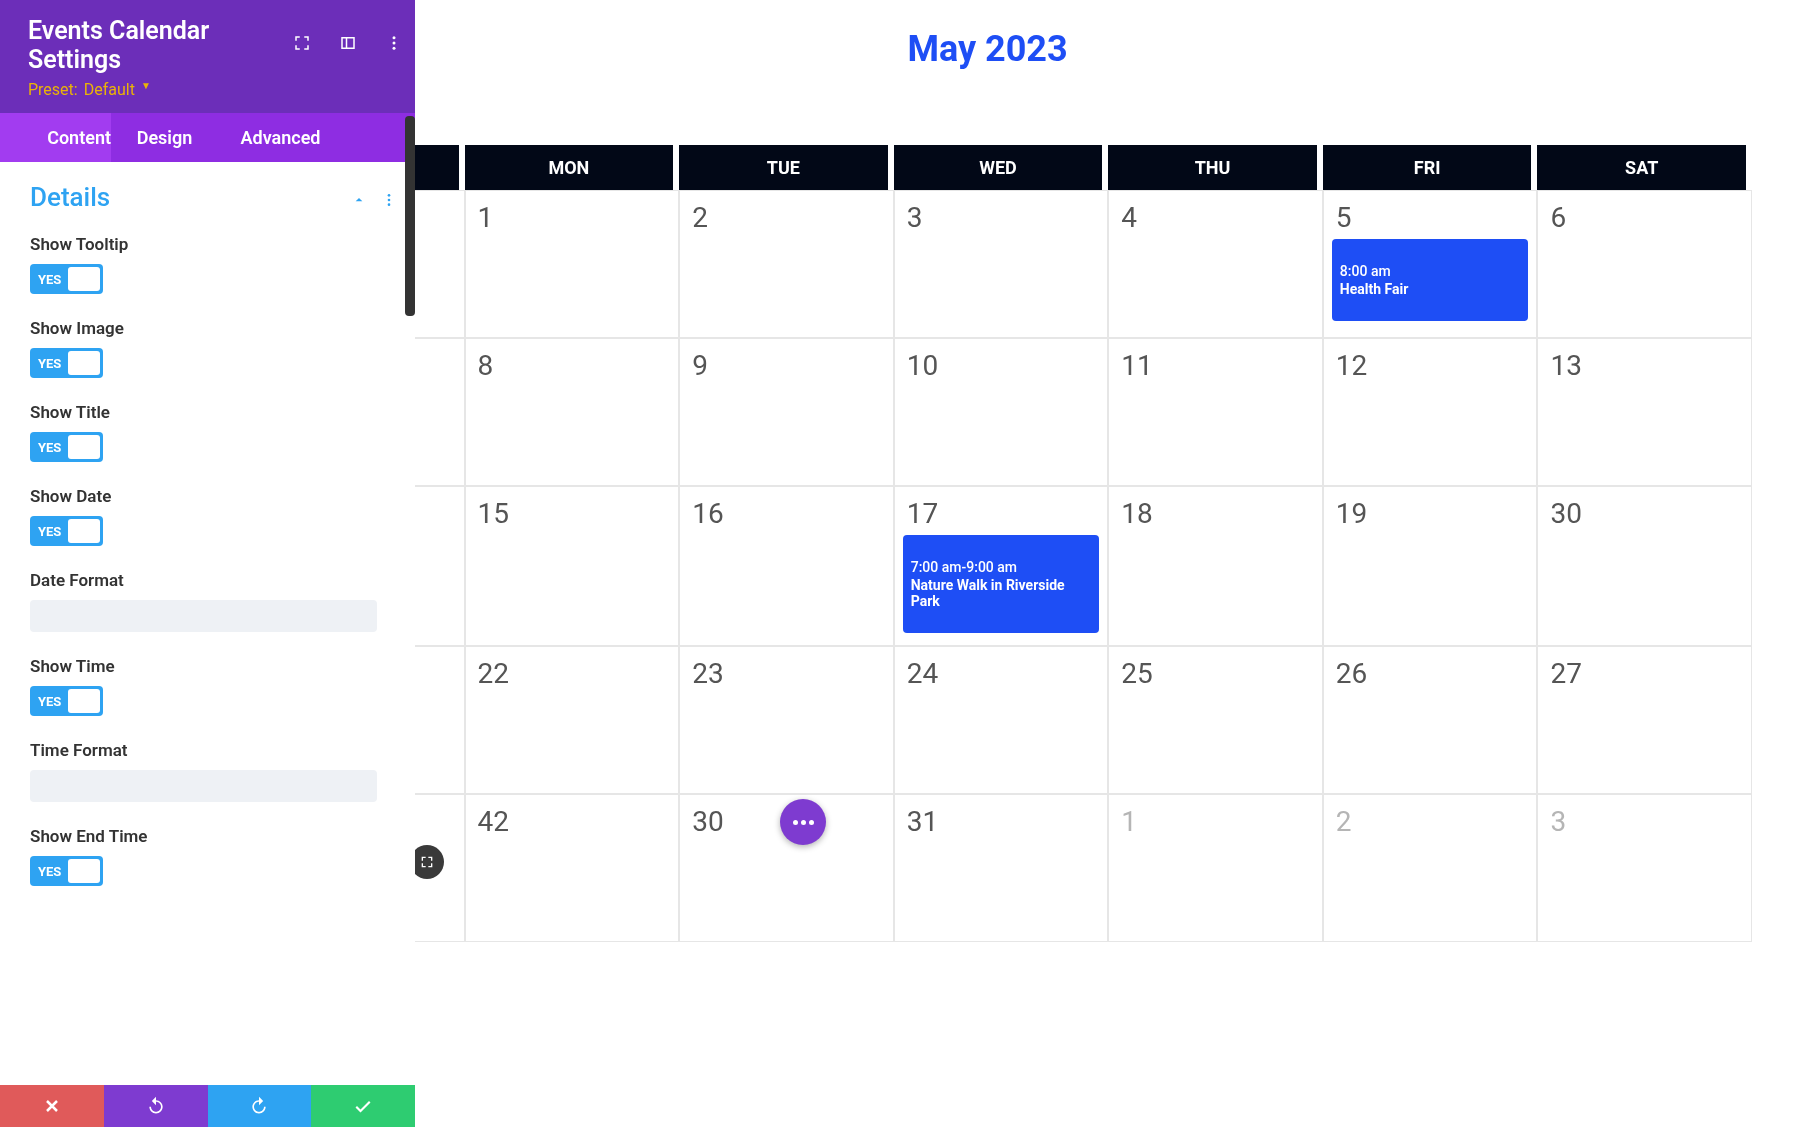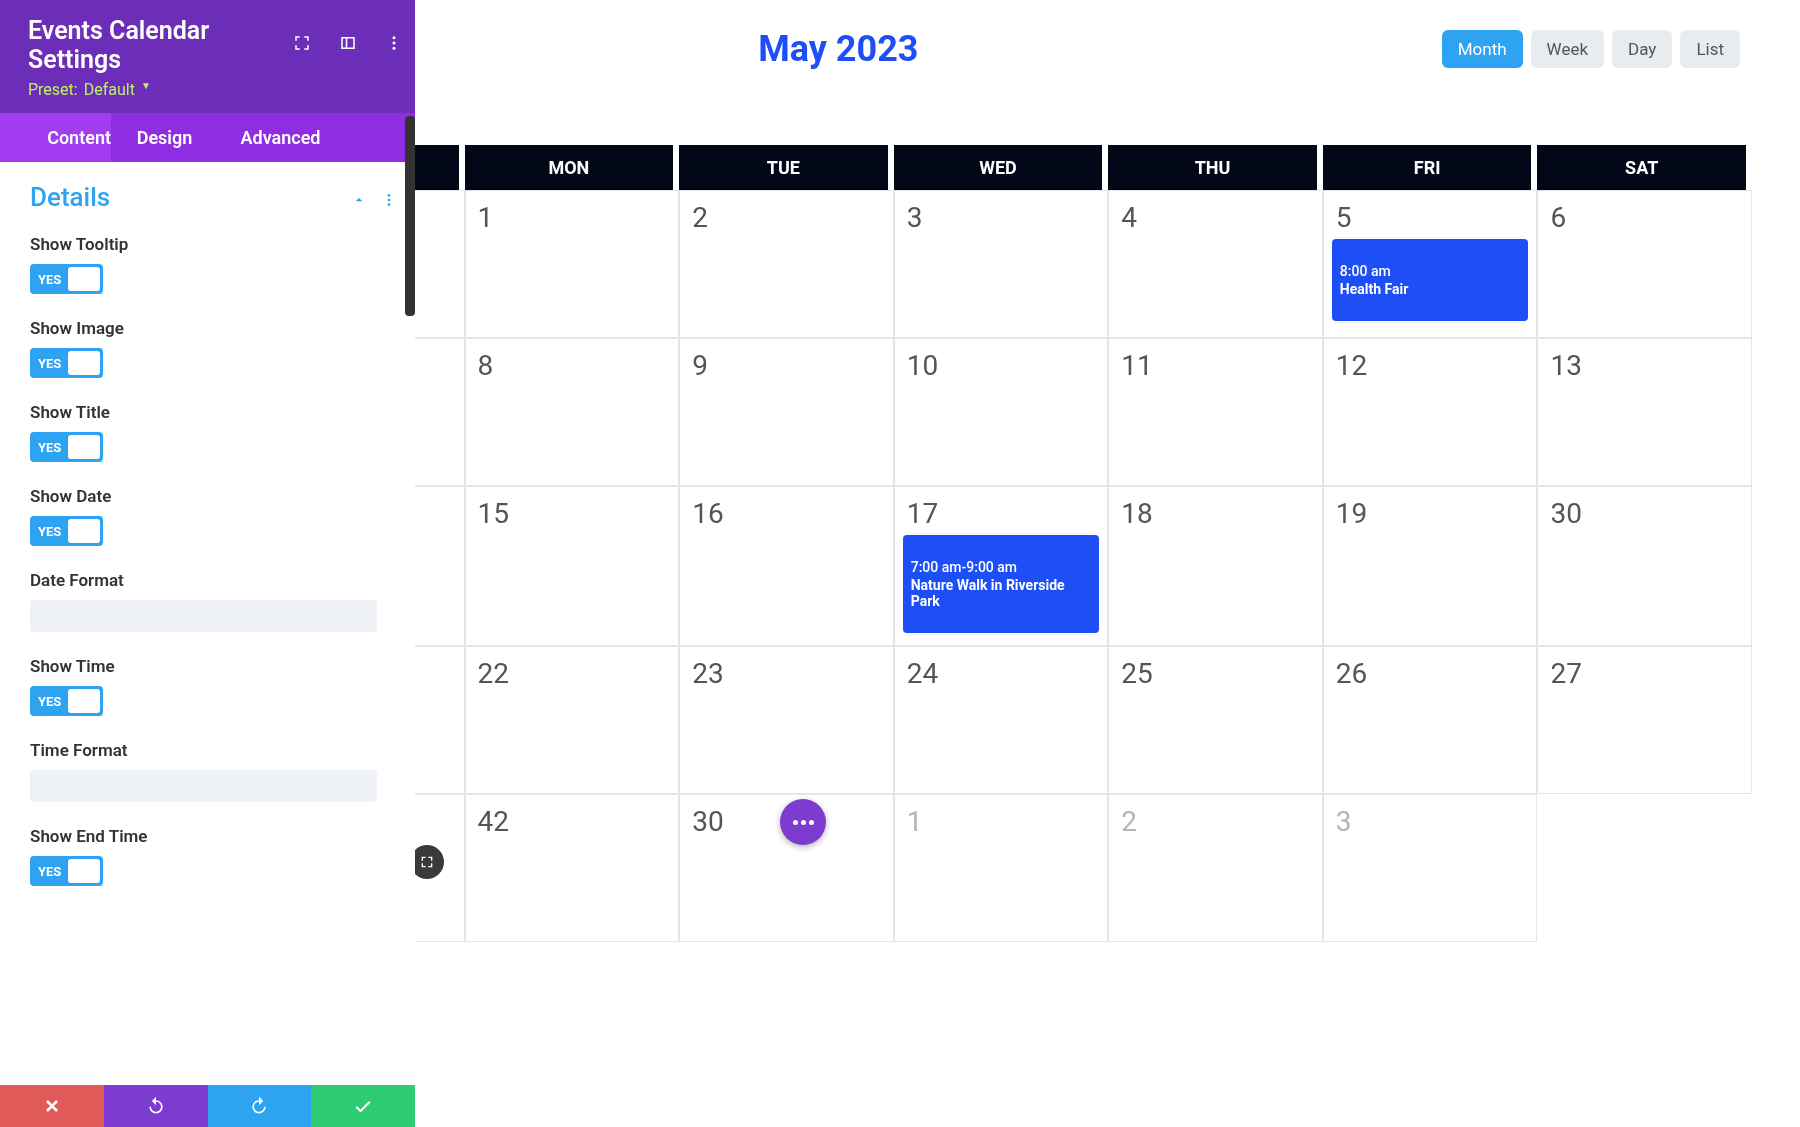--- a/index.html
+++ b/index.html
@@ -6,21 +6,21 @@
 html, body { width: 1800px; height: 1127px; font-family: -apple-system, BlinkMacSystemFont, "Segoe UI", Roboto, "Helvetica Neue", Arial, sans-serif; overflow: hidden; }
 body { display: flex; background: #fff; }
 
 
 .sidebar { width: 415px; height: 100%; display: flex; flex-direction: column; background: #fff; position: relative; }
 .sb-header { background: #6c2eb9; color: #fff; padding: 16px 12px 14px 28px; display: flex; flex-direction: column; gap: 6px; }
 .sb-title-row { display: flex; align-items: center; justify-content: space-between; }
 .sb-title { font-size: 25px; font-weight: 600; }
 .sb-title-icons { display: flex; align-items: center; gap: 28px; }
 .sb-title-icons svg { width: 18px; height: 18px; fill: #fff; }
-.sb-preset { font-size: 16px; color: #bef264; display: flex; align-items: flex-start; gap: 6px; }
+.sb-preset { font-size: 16px; color: #eab308; display: flex; align-items: flex-start; gap: 6px; }
 .sb-preset .caret { font-size: 10px; }
 
 .sb-tabs { display: flex; background: #8e2de2; }
 .sb-tab { flex: 0 0 auto; padding: 14px 0; text-align: center; font-size: 18px; font-weight: 600; color: #fff; cursor: pointer; }
 .sb-tab.content { width: 111px; background: #a23cf0; text-align: right; }
 .sb-tab.design { width: 107px; }
 .sb-tab.advanced { width: 125px; }
 
 .sb-body { flex: 1; overflow-y: auto; padding: 20px 18px 20px 30px; position: relative; }
 .sb-body::-webkit-scrollbar { width: 10px; }
@@ -199,26 +199,20 @@
         <svg viewBox="0 0 24 24">
           <path d="M9 16.2l-4.2-4.2L3 13.8 9 19.8 21 7.8l-1.8-1.8z"></path>
         </svg>
       </div>
   </div>
 </div>
 
 <div class="main">
   <div class="cal-top">
     <div class="cal-title">May 2023</div>
-    <div class="view-switch">
-      <div class="vs-btn active">Month</div>
-      <div class="vs-btn">Week</div>
-      <div class="vs-btn">Day</div>
-      <div class="vs-btn">List</div>
-    </div>
   </div>
 
   <div class="cal-grid" id="cal-grid">
       <div class="day-head">SUN</div>
       <div class="day-head">MON</div>
       <div class="day-head">TUE</div>
       <div class="day-head">WED</div>
       <div class="day-head">THU</div>
       <div class="day-head">FRI</div>
       <div class="day-head">SAT</div>
@@ -307,20 +301,23 @@
         <div class="num">27</div>
       </div>
       <div class="cell"></div>
       <div class="cell">
         <div class="num">42</div>
       </div>
       <div class="cell">
         <div class="num">30</div>
       </div>
       <div class="cell">
+        <div class="num">31</div>
+      </div>
+      <div class="cell">
         <div class="num dim">1</div>
       </div>
       <div class="cell">
         <div class="num dim">2</div>
       </div>
       <div class="cell">
         <div class="num dim">3</div>
       </div>
     </div>
 

